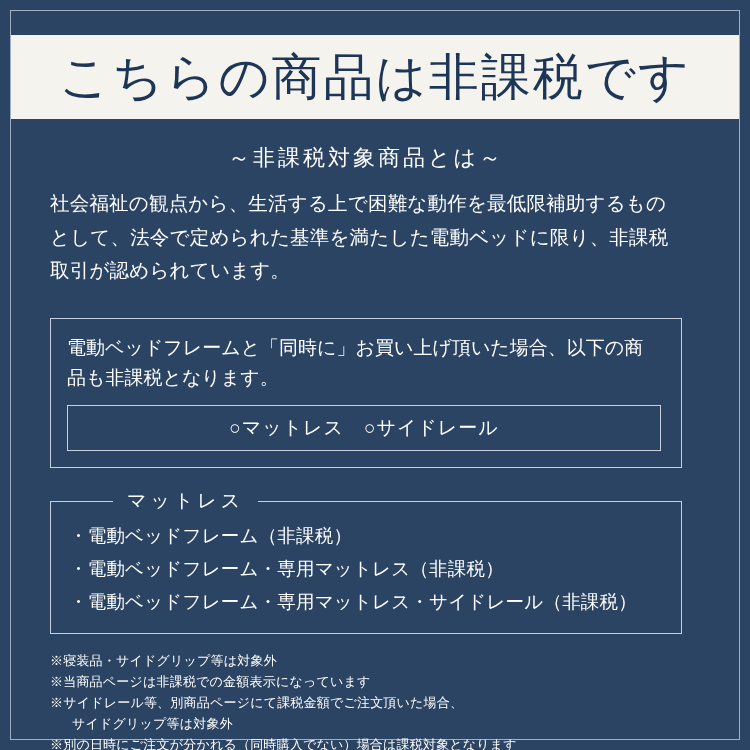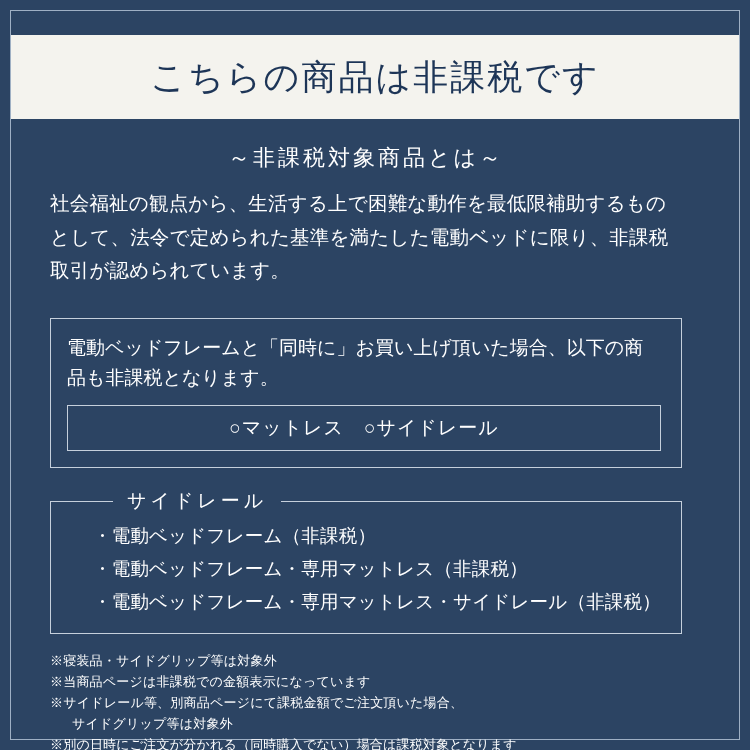--- a/index.html
+++ b/index.html
@@ -37,21 +37,21 @@
     left: 11px;
     top: 35px;
     width: 728px;
     height: 84px;
     background: #f4f3ee;
     display: flex;
     align-items: center;
     justify-content: center;
   }
   .header-title {
-    font-size: 35px;
+    font-size: 50px;
     color: #1d3557;
     letter-spacing: 2px;
     font-family: "Liberation Serif", "DejaVu Serif", serif;
     white-space: nowrap;
   }
   .content {
     position: absolute;
     left: 2px;
     top: 119px;
     width: 728px;
@@ -106,21 +106,20 @@
     letter-spacing: 4px;
     padding: 0 14px;
     margin-left: 44px;
     color: #ffffff;
   }
   .legend-item {
     font-size: 18.5px;
     line-height: 1.78;
     letter-spacing: 0.2px;
     white-space: nowrap;
-    margin-left: 24px;
   }
   .notes {
     margin-top: 16px;
   }
   .note {
     font-size: 13px;
     line-height: 1.62;
     letter-spacing: 0.2px;
   }
   .note.indent {
@@ -143,21 +142,21 @@
     <div class="section-title">～非課税対象商品とは～</div>
 
     <p class="lead">社会福祉の観点から、生活する上で困難な動作を最低限補助するものとして、法令で定められた基準を満たした電動ベッドに限り、非課税取引が認められています。</p>
 
     <div class="box">
       <p class="box-text">電動ベッドフレームと「同時に」お買い上げ頂いた場合、以下の商品も非課税となります。</p>
       <div class="inner-box">○マットレス　○サイドレール</div>
     </div>
 
     <fieldset class="legend-box">
-      <legend>サイドレール</legend>
+      <legend>マットレス</legend>
       <div class="legend-item">・電動ベッドフレーム（非課税）</div>
       <div class="legend-item">・電動ベッドフレーム・専用マットレス（非課税）</div>
       <div class="legend-item">・電動ベッドフレーム・専用マットレス・サイドレール（非課税）</div>
     </fieldset>
 
     <div class="notes">
       <div class="note">※寝装品・サイドグリップ等は対象外</div>
       <div class="note">※当商品ページは非課税での金額表示になっています</div>
       <div class="note">※サイドレール等、別商品ページにて課税金額でご注文頂いた場合、</div>
       <div class="note indent">サイドグリップ等は対象外</div>

